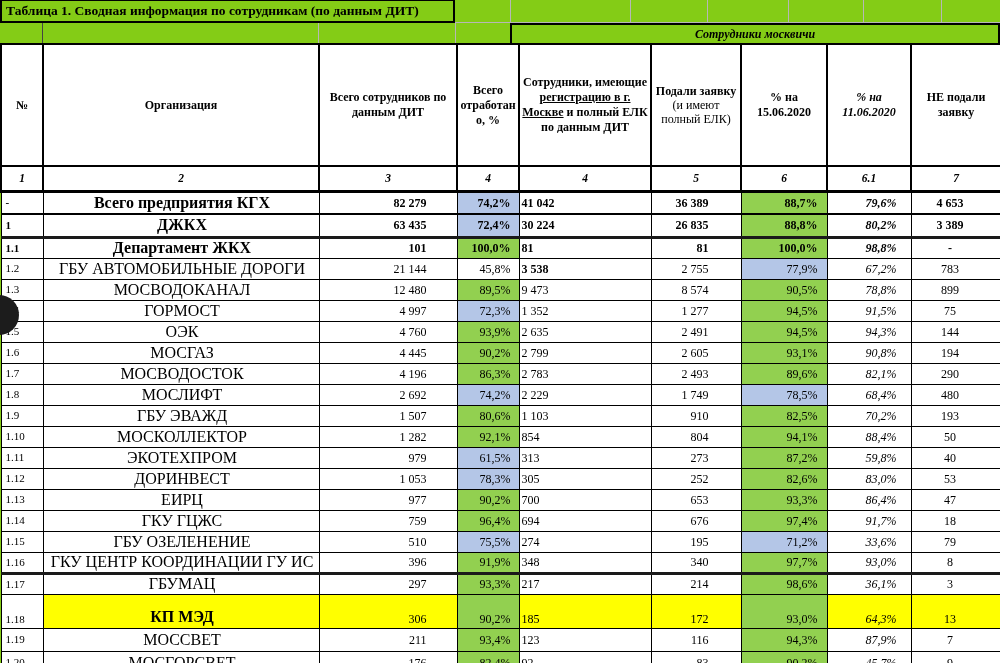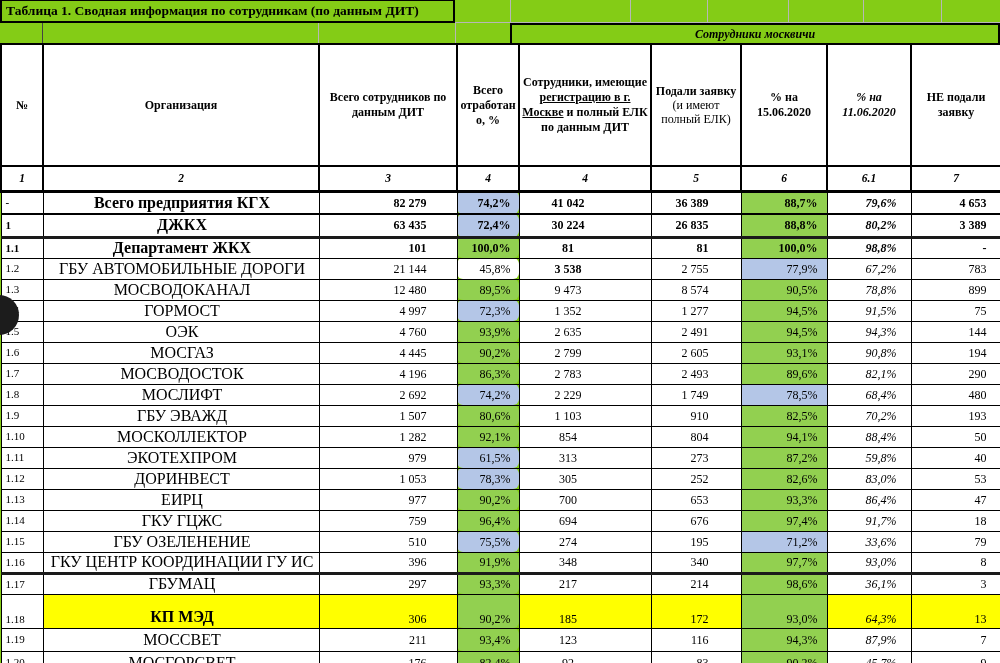--- a/index.html
+++ b/index.html
@@ -43,26 +43,26 @@
   tbody tr.r-med { height:23px; }
   tbody tr.sep2 td { border-bottom-width:2px; }
   tbody tr.sep3 td { border-bottom:3px solid #1a1a1a; }
   tbody tr.bold td { font-weight:bold; }
   tbody tr.tall { height:34px; }
   tbody tr.tall td { vertical-align:bottom; padding-bottom:3px; }
 
   .c-num { text-align:left; padding-left:4px; font-size:11px; }
   .c-org { text-align:center; padding-left:4px; font-size:16px; }
   .c-total { text-align:right; padding-right:30px; }
-  .c-worked { text-align:right; padding-right:8px;border-radius:6px; }
-  .c-reg { text-align:center; padding-right:36px; }
+  .c-worked { text-align:right; padding-right:8px; }
+  .c-reg { text-align:left; padding-right:36px; }
   .c-app { text-align:right; padding-right:32px; }
   .c-p1 { text-align:right; padding-right:9px; }
   .c-p2 { text-align:right; padding-right:14px; font-style:italic; }
-  .c-na { text-align:right; padding-right:14px; }
+  .c-na { text-align:center; padding-right:14px; }
 
   td.fill-green { background:var(--green); }
   td.fill-blue  { background:var(--blue); }
   tr.yellow td { background:var(--yellow); }
   tr.yellow td.c-num { background:#fff; }
   tr.yellow td.fill-green { background:var(--green); }
   tr.yellow td.c-org { font-weight:bold; }
   td.cell-bold { font-weight:bold; }
 
   .punch-hole { position:absolute; left:-21px; top:295px; width:40px; height:40px;

